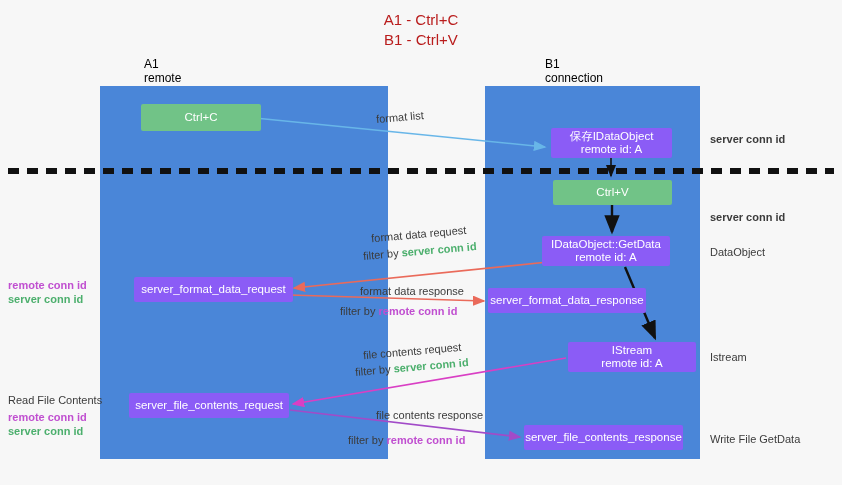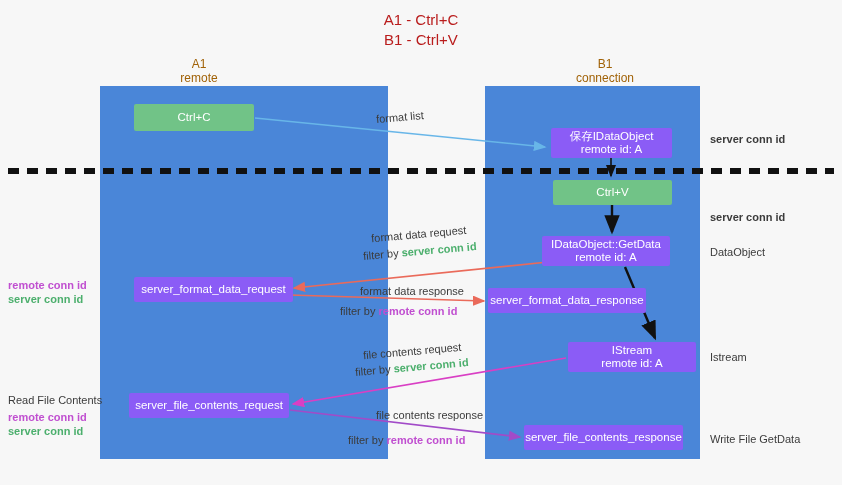--- a/index.html
+++ b/index.html
@@ -19,22 +19,22 @@
   }
   .lane {
     position: absolute;
     background: #4a86d8;
   }
   .lane-a { left: 100px; top: 86px; width: 288px; height: 373px; }
   .lane-b { left: 485px; top: 86px; width: 215px; height: 373px; }
 
   .lane-title {
     position: absolute;
-    text-align: center;
-    color: #a16207;
+    text-align: left;
+    color: #000000;
     font-size: 12px;
     line-height: 14px;
   }
   .lane-title .t1 { display:block; }
   .lane-title .t2 { display:block; }
   .lane-title-a { left: 144px; top: 57px; width: 110px; }
   .lane-title-b { left: 545px; top: 57px; width: 120px; }
 
   .doc-title {
     position: absolute;
@@ -59,21 +59,21 @@
     text-align: center;
     font-size: 11.5px;
     line-height: 13px;
     box-sizing: border-box;
     z-index: 5;
   }
   .node.green { background: #71c387; }
   .node.orange { background: #8b5cf6; }
   .node .l2 { display: block; }
 
-  .n-ctrlc   { left: 134px; top: 104px; width: 120px; height: 27px; }
+  .n-ctrlc   { left: 141px; top: 104px; width: 120px; height: 27px; }
   .n-save    { left: 551px; top: 128px; width: 121px; height: 30px; }
   .n-ctrlv   { left: 553px; top: 180px; width: 119px; height: 25px; }
   .n-getdata { left: 542px; top: 236px; width: 128px; height: 30px; }
   .n-sfdreq  { left: 134px; top: 277px; width: 159px; height: 25px; }
   .n-sfdres  { left: 488px; top: 288px; width: 158px; height: 25px; text-align: center; }
   .n-istream { left: 568px; top: 342px; width: 128px; height: 30px; }
   .n-sfcreq  { left: 129px; top: 393px; width: 160px; height: 25px; }
   .n-sfcres  { left: 524px; top: 425px; width: 159px; height: 25px; }
 
   .edge-label {

